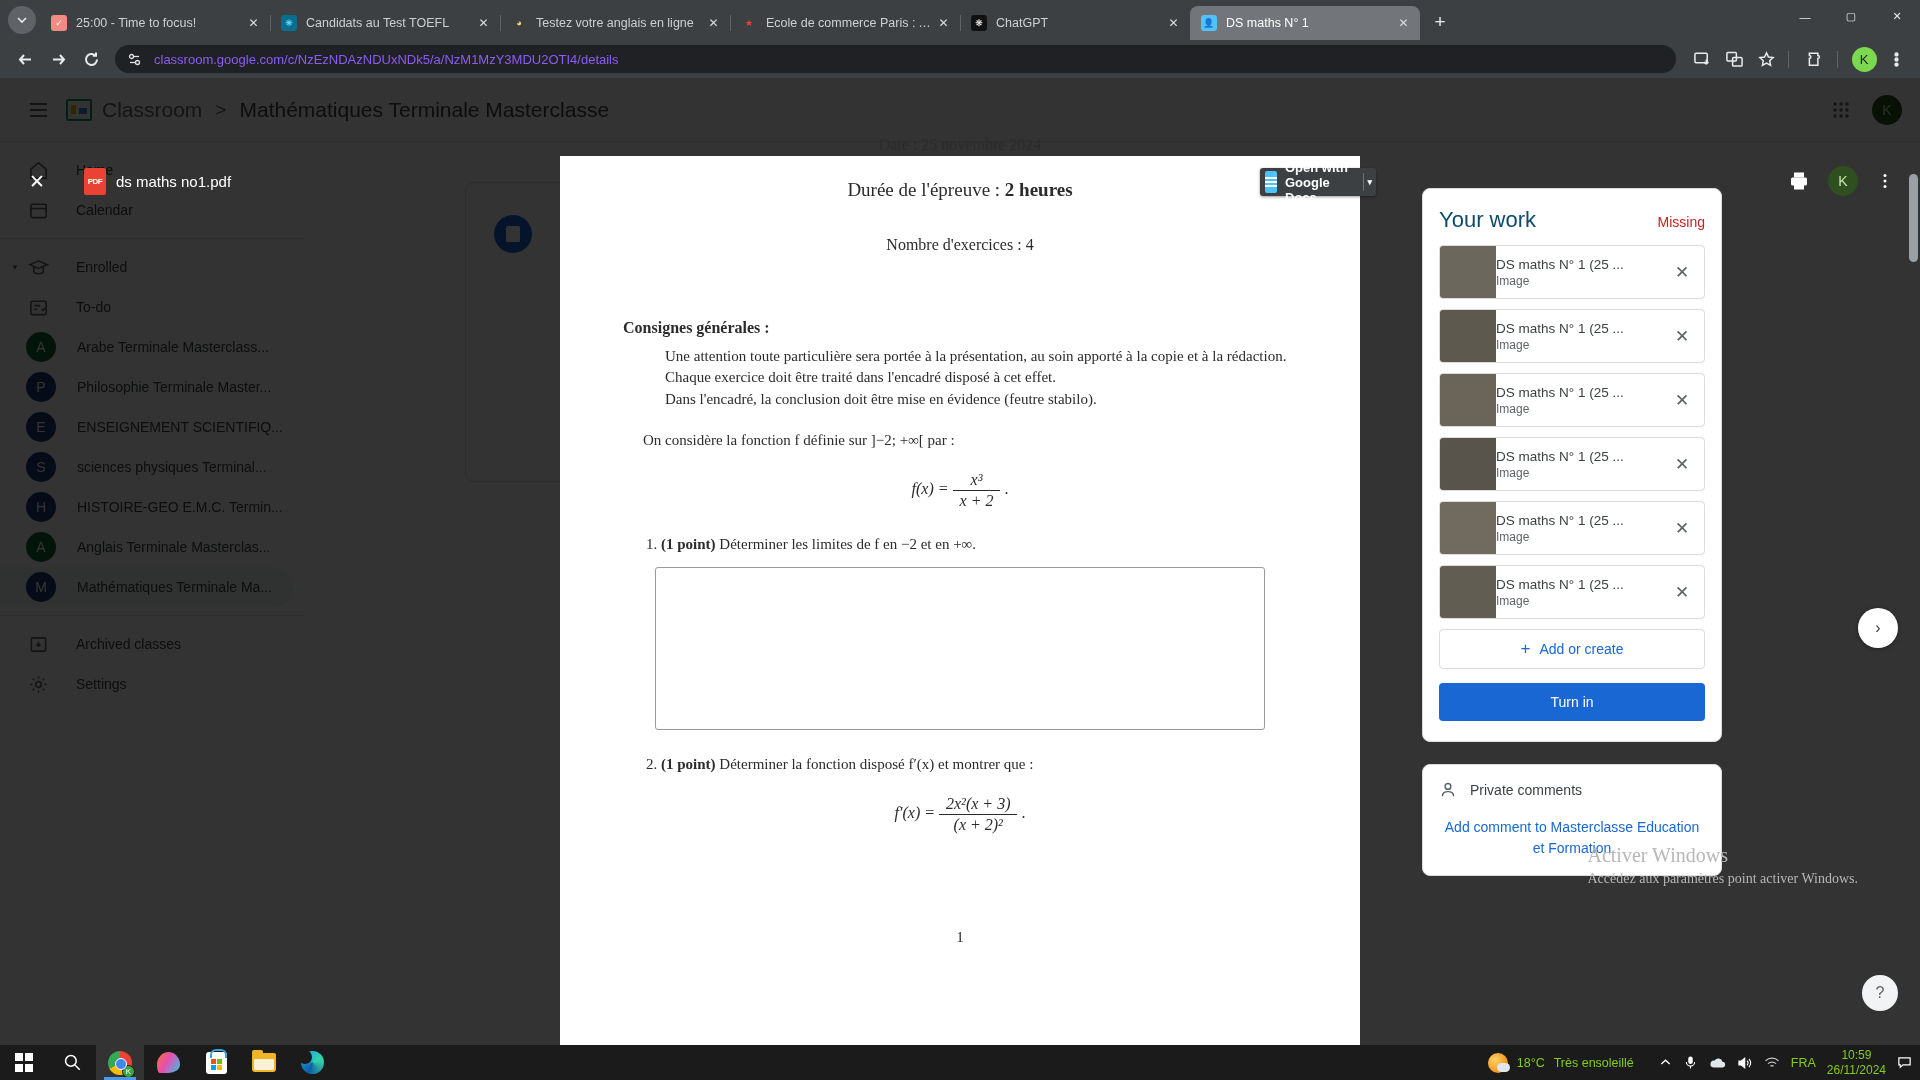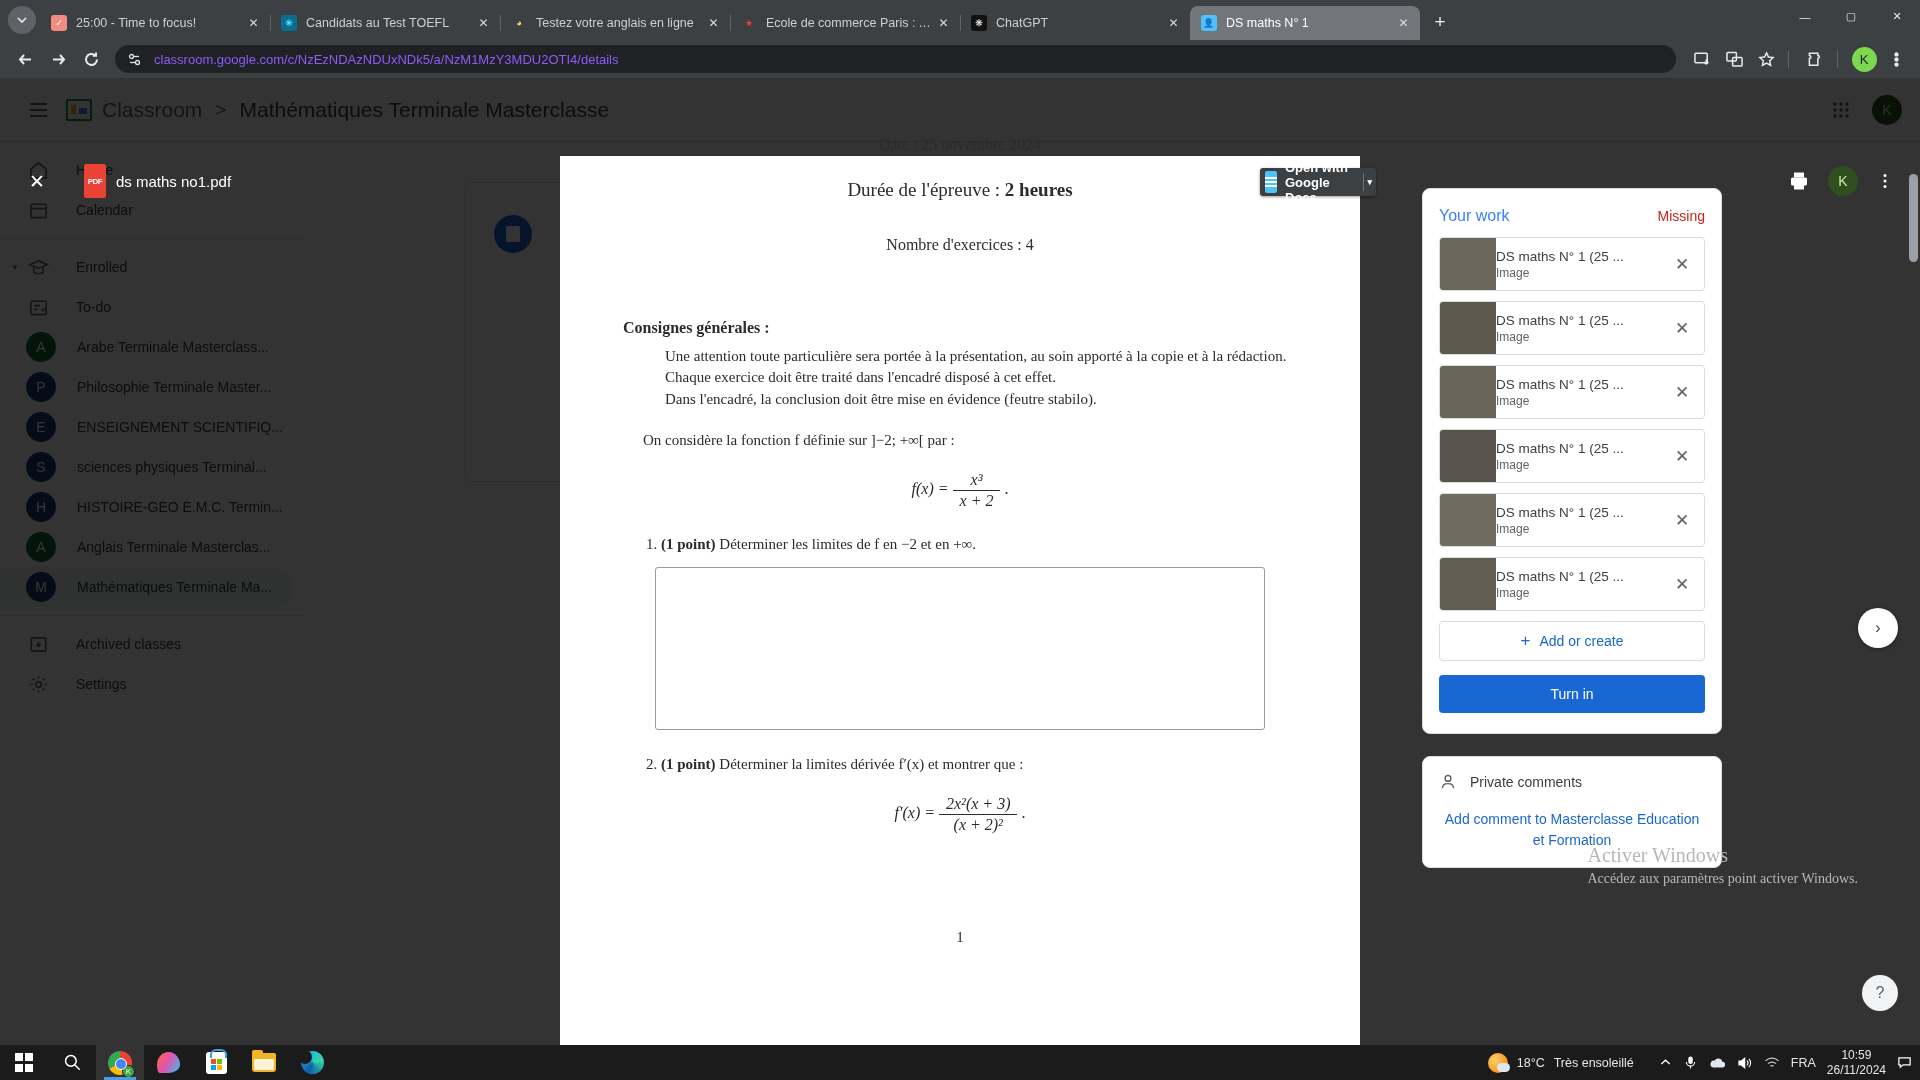--- a/index.html
+++ b/index.html
@@ -98,21 +98,21 @@
 
   
   .cr-main { position:absolute; left:305px; top:64px; right:0; bottom:0; background:#fff; }
   .assign-card { position:absolute; left:160px; top:40px; width:880px; height:300px; background:#fff; border:1px solid #dadce0; border-radius:8px; }
   .assign-icon { position:absolute; left:28px; top:32px; width:38px; height:38px; border-radius:50%; background:#1967d2; display:flex; align-items:center; justify-content:center; color:#fff; }
 
   
   .workpanel { position:absolute; right:198px; top:110px; width:300px; z-index:60; }
   .wp-card { background:#fff; border:1px solid #dadce0; border-radius:8px; padding:18px 16px 20px; }
   .wp-head { display:flex; align-items:baseline; justify-content:space-between; margin-bottom:12px; }
-  .wp-title { font-size:16px; color:#3b82f6; }
+  .wp-title { font-size:22px; color:#0c4a6e; }
   .wp-missing { font-size:14px; color:#c5221f; font-weight:500; }
   .wp-row { display:flex; align-items:center; border:1px solid #dadce0; border-radius:4px; height:54px; margin-bottom:10px; overflow:hidden; }
   .wp-thumb { width:56px; height:100%; flex:none; background:#6c675c; }
   .wp-thumb.v2 { background:#5d594f; }
   .wp-thumb.v3 { background:#6a6459; }
   .wp-thumb.v4 { background:#58544b; }
   .wp-thumb.v5 { background:#716b5f; }
   .wp-thumb.v6 { background:#625d53; }
   .wp-meta { flex:1; overflow:hidden; }
   .wp-name { font-size:13.5px; color:#3c4043; white-space:nowrap; overflow:hidden; text-overflow:ellipsis; }
@@ -131,21 +131,21 @@
   .activate { position:absolute; right:62px; bottom:158px; z-index:60; color:#b7b7b7;font-family:Liberation Serif, serif; }
   .activate .a1 { font-size:20px; }
   .activate .a2 { font-size:14px; margin-top:4px; }
 
   .helpfab { position:absolute; right:22px; bottom:34px; width:36px; height:36px; border-radius:50%; background:#f1f3f4; display:flex; align-items:center; justify-content:center; color:#5f6368; font-size:16px; z-index:60; }
 
   
   .pdfoverlay { position:absolute; left:0; top:78px; width:1920px; height:967px; z-index:50; pointer-events:none; }
   .pdf-topbar { position:absolute; left:0; top:0; width:1920px; height:50px; display:flex; align-items:center; padding-left:20px; color:#fff; }
   .pdf-close { width:34px; height:34px; display:flex; align-items:center; justify-content:center; font-size:19px; color:#fff; }
-  .pdf-fileicon { width:22px; height:34px; background:#ea4335; border-radius:2px; color:#fff; font-size:8px; font-weight:bold; display:flex; align-items:center; justify-content:center; margin:0 10px 0 30px; letter-spacing:-0.5px; }
+  .pdf-fileicon { width:22px; height:27px; background:#ea4335; border-radius:2px; color:#fff; font-size:8px; font-weight:bold; display:flex; align-items:center; justify-content:center; margin:0 10px 0 30px; letter-spacing:-0.5px; }
   .pdf-filename { font-size:15px; color:#fff; font-weight:500; }
   .pdf-topright { margin-left:auto; display:flex; align-items:center; gap:18px; padding-right:26px; }
   .pdf-topright .pi { color:#fff; display:flex; }
 
   .pdf-viewer { position:absolute; left:560px; top:0; width:800px; height:967px; background:#fff; }
   .pdf-page { position:absolute; left:0; top:0; width:800px; height:925px; background:#fff; font-family:"Liberation Serif", serif; color:#2b2b2b; }
   .pdf-page .scrolled { position:relative; top:-20px; }
 
   .doc-center { text-align:center; }
   .d-duree { font-size:19px; margin-top:25px; }
@@ -177,21 +177,21 @@
   .gdocs-btn .gcaret { width:26px; text-align:center; font-size:9px; }
 
   .scrollbar { position:absolute; right:2px; top:96px; width:9px; height:88px; background:#9aa0a6; border-radius:5px; z-index:70; }
 
   
   .taskbar { position:absolute; left:0; bottom:0; width:1920px; height:35px; background:#1b1b1b; display:flex; align-items:center; }
   .tb-left { display:flex; align-items:center; }
   .tb-app { width:48px; height:35px; display:flex; align-items:center; justify-content:center; position:relative; }
   .tb-app.active { background:#333; }
   .tb-app.active:after { content:""; position:absolute; bottom:0; left:8px; right:8px; height:3px; background:#4c9be8; }
-  .tb-right { margin-left:auto; display:flex; align-items:center; padding-right:8px; gap:11px; color:#e5e5e5; font-size:12.5px; }
+  .tb-right { margin-left:auto; display:flex; align-items:center; padding-right:8px; gap:11px; color:#84cc16; font-size:12.5px; }
   .weather { display:flex; align-items:center; gap:9px; margin-right:14px; }
   .weather .wico { width:20px; height:20px; border-radius:50%; background:radial-gradient(circle at 35% 35%, #ffd166 0%, #f6921e 70%); position:relative; }
   .weather .wico:after { content:""; position:absolute; right:-2px; bottom:1px; width:13px; height:9px; background:#dfe6ec; border-radius:6px; }
   .clock { text-align:center; line-height:1.18; font-size:12px; }
   .sysico { display:flex; align-items:center; color:#fff; }
 
   .start-ic { display:grid; grid-template-columns:8px 8px; grid-template-rows:8px 8px; gap:2.5px; }
   .start-ic i { background:#fff; display:block; }
   .chrome-ic { width:24px; height:24px; border-radius:50%; position:relative; background:conic-gradient(#ea4335 0deg 120deg, #fbbc05 120deg 240deg, #34a853 240deg 360deg); }
   .chrome-ic:after { content:""; position:absolute; left:7px; top:7px; width:10px; height:10px; border-radius:50%; background:#4285f4; border:1.5px solid #fff; }
@@ -601,21 +601,21 @@
                 <span>1.</span>
                 <b>(1 point)</b>
                 <span>Déterminer les limites de f en −2 et en +∞.</span>
               </div>
 
               <div class="d-box"></div>
 
               <div class="d-q">
                 <span>2.</span>
                 <b>(1 point)</b>
-                <span>Déterminer la limites dérivée f′(x) et montrer que :</span>
+                <span>Déterminer la fonction disposé f′(x) et montrer que :</span>
               </div>
 
               <div class="d-formula">
                 <span class="ital">f′(x) =</span>
                 <span class="frac">
                   <span class="num ital">2x²(x + 3)</span>
                   <span class="den ital">(x + 2)²</span>
                 </span>
                 <span>.</span>
               </div>

